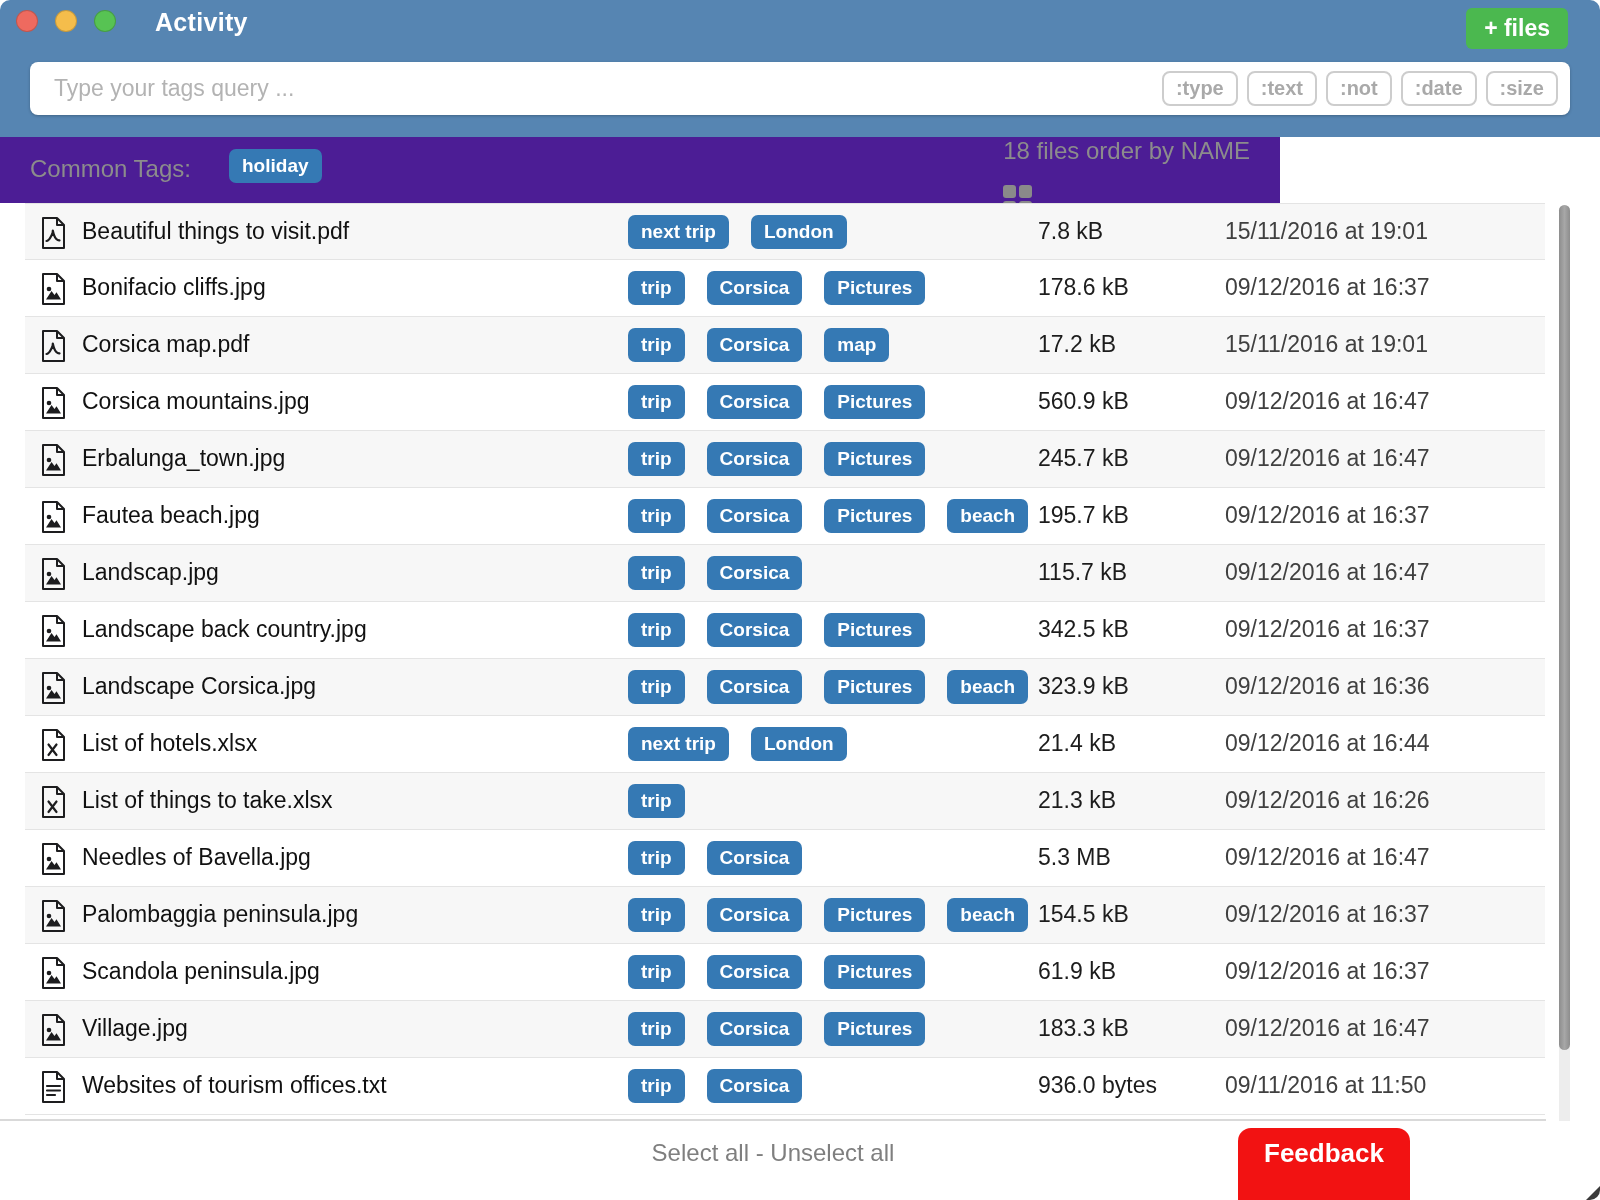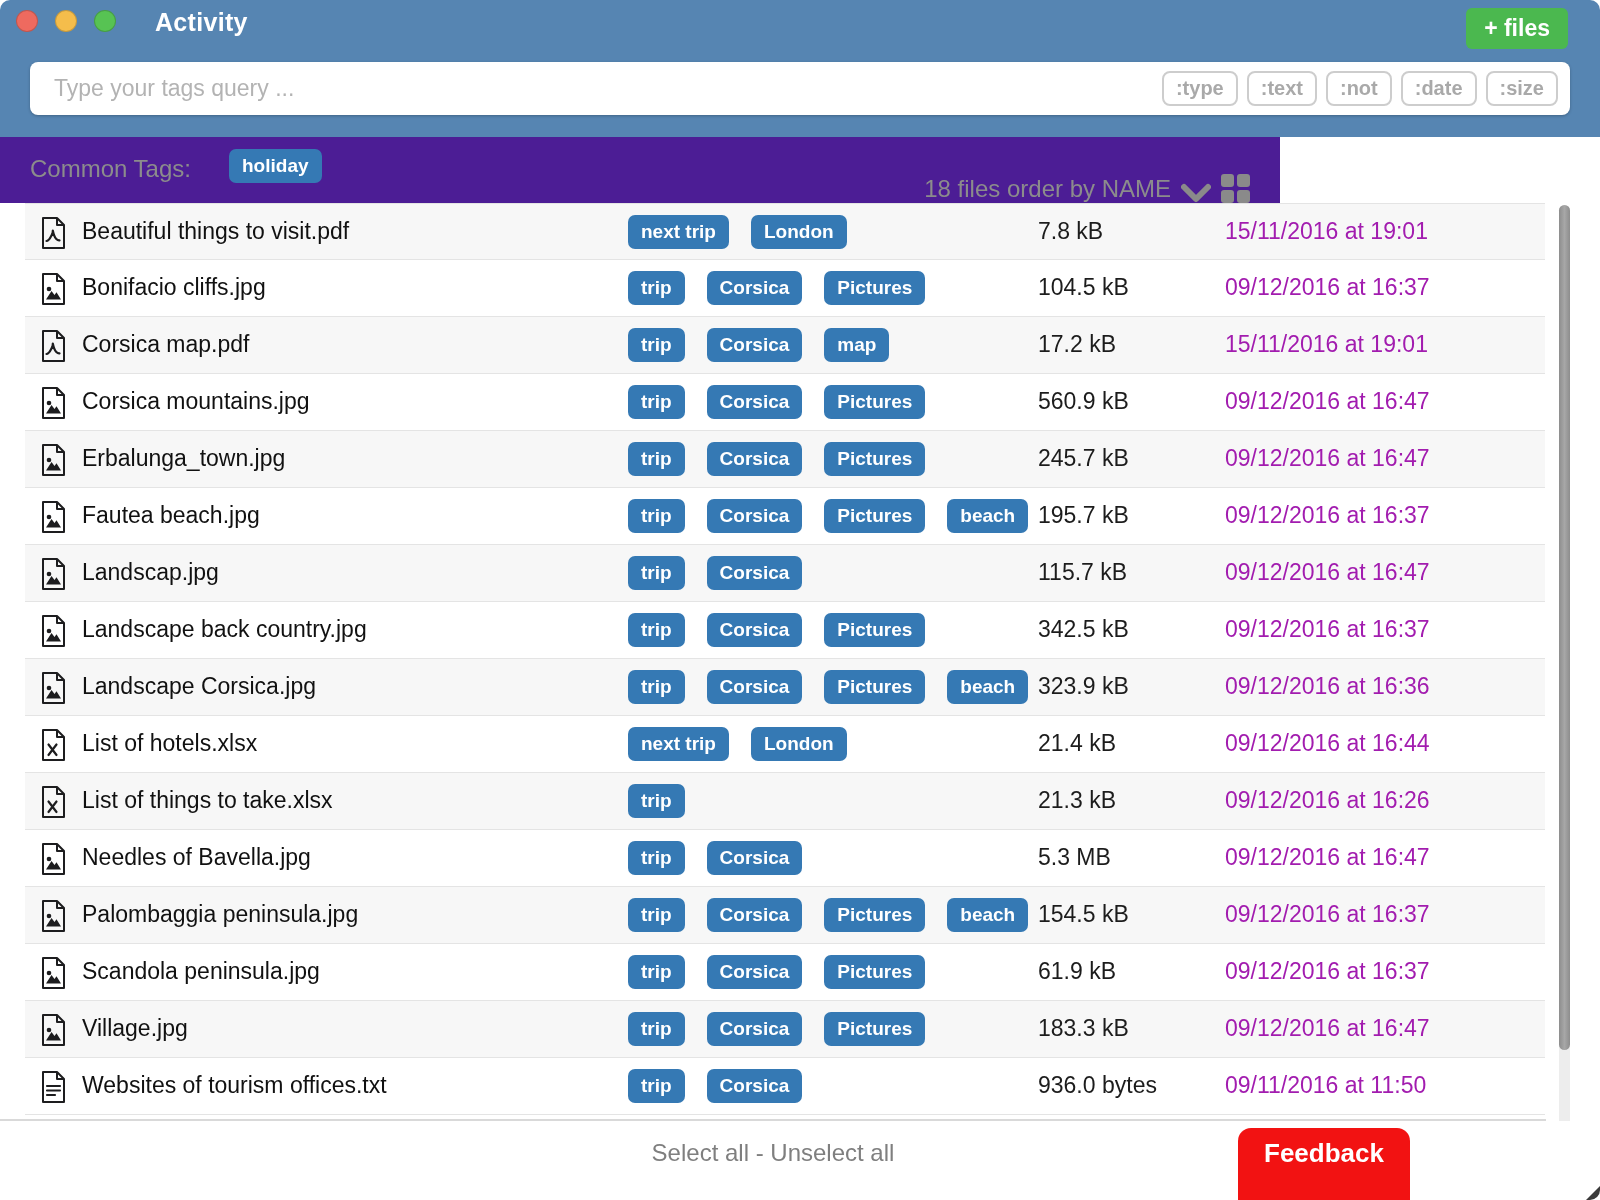--- a/index.html
+++ b/index.html
@@ -19,38 +19,38 @@
   .searchbar input { position:absolute; left:0; top:0; width:100%; height:100%; border:none; outline:none; background:transparent; border-radius:7px; font-family:inherit; font-size:23px; color:#333; padding:0 380px 0 24px; }
   .searchbar input::placeholder { color:#b3b3b3; }
   .filter-pills { position:absolute; right:12px; top:0; height:53px; display:flex; align-items:center; gap:9px;margin-left:8px; }
   .fpill { border:2px solid #cdcdcd; border-radius:8px; background:#fff; color:#a9a9a9; font-family:inherit; font-size:20px; font-weight:bold; padding:4px 12px; cursor:pointer; }
 
   
   .tagsrow { position:absolute; left:0; top:137px; width:1280px; height:66px; background:#4c1d95; }
   .common-label { position:absolute; left:30px; top:18px; font-size:24px; color:#8c8c8c; }
   .common-tags { position:absolute; left:216px; top:12px; display:flex; gap:10px; }
   .tag { display:inline-block; background:#3579b4; color:#fff; font-size:19px; font-weight:bold; border-radius:7px; padding:6px 13px; cursor:pointer;margin-left:13px; }
-  .order-cluster { position:absolute; right:30px; top:0; height:66px; display:flex; align-items:flex-end; gap:10px; }
+  .order-cluster { position:absolute; right:30px; top:0; height:66px; display:flex; align-items:flex-start; gap:10px;flex-direction:column; }
   .order-text { font-size:24px; color:#8c8c8c; cursor:pointer; }
   .chev { width:30px; height:20px; cursor:pointer; }
   .gridicon { display:grid; grid-template-columns:13px 13px; grid-template-rows:13px 13px; gap:3px; cursor:pointer; }
   .gridicon span { background:#8a8a8a; border-radius:3px; }
 
   
   .file-list { position:absolute; left:25px; top:203px; width:1520px; }
   .row { position:relative; width:1520px; height:57px; border-bottom:1px solid #e4e4e4; cursor:pointer; }
   .row.odd { background:#f7f7f7; }
   .row.even { background:#ffffff; }
   .row:first-child { border-top:1px solid #e4e4e4; }
   .f-icon { position:absolute; left:15px; top:13px; width:27px; height:32px; }
   .f-icon svg { width:27px; height:32px; }
   .f-name { position:absolute; left:57px; top:14px; font-size:23px; color:#111; white-space:nowrap; }
   .f-tags { position:absolute; left:590px; top:11px; display:flex; gap:9px; }
   .f-size { position:absolute; left:1013px; top:14px; font-size:23px; color:#1c1c1c; white-space:nowrap; }
-  .f-date { position:absolute; left:1200px; top:14px; font-size:23px; color:#a21caf; white-space:nowrap; }
+  .f-date { position:absolute; left:1200px; top:14px; font-size:23px; color:#404040; white-space:nowrap; }
   .list-bottom-line { position:absolute; left:0; top:1119px; width:1546px; height:2px; background:#d9d9d9; }
 
   
   .scroll-track { position:absolute; right:30px; top:205px; width:11px; height:942px; background:#ededed; border-radius:6px; }
   .scroll-thumb { position:absolute; left:0; top:0; width:11px; height:845px; border-radius:6px; background:linear-gradient(to right,#8d8d8d,#a7a7a7,#8d8d8d); cursor:pointer; }
 
   
   .footer { position:absolute; left:0; top:1121px; width:1600px; height:79px; background:#fff; }
   .select-links { position:absolute; left:0; top:18px; width:1546px; text-align:center; font-size:24px; color:#7f7f7f; }
   .select-links .lnk { cursor:pointer; }
@@ -127,21 +127,21 @@
     <path class="doc-outline" d="M17 1 v7 h7"></path>
     <circle class="doc-glyph-fill" cx="9" cy="16" r="2.3"></circle>
     <polygon class="doc-glyph-fill" points="6,26.5 11.5,18 14.5,22 16.5,19.3 21,26.5"></polygon>
   </svg></span>
     <span class="f-name">Bonifacio cliffs.jpg</span>
     <span class="f-tags">
           <span class="tag">trip</span>
           <span class="tag">Corsica</span>
           <span class="tag">Pictures</span>
         </span>
-    <span class="f-size">104.5 kB</span>
+    <span class="f-size">178.6 kB</span>
     <span class="f-date">09/12/2016 at 16:37</span>
   </div>
 
   <div class="row odd">
     <span class="f-icon"><svg viewBox="0 0 27 32">
     <path class="doc-outline" d="M3 1 h14 l7 7 v23 h-21 z"></path>
     <path class="doc-outline" d="M17 1 v7 h7"></path>
     <path class="doc-glyph-stroke" d="M6.5 24 c1.5 0 3.5 -2.5 5 -5.5 c1 -2 1.5 -4 1.3 -5 c0.5 2.5 1.5 6.5 3.5 8.5 c1 1 2.2 1.6 3.2 1.4"></path>
   </svg></span>
     <span class="f-name">Corsica map.pdf</span>

